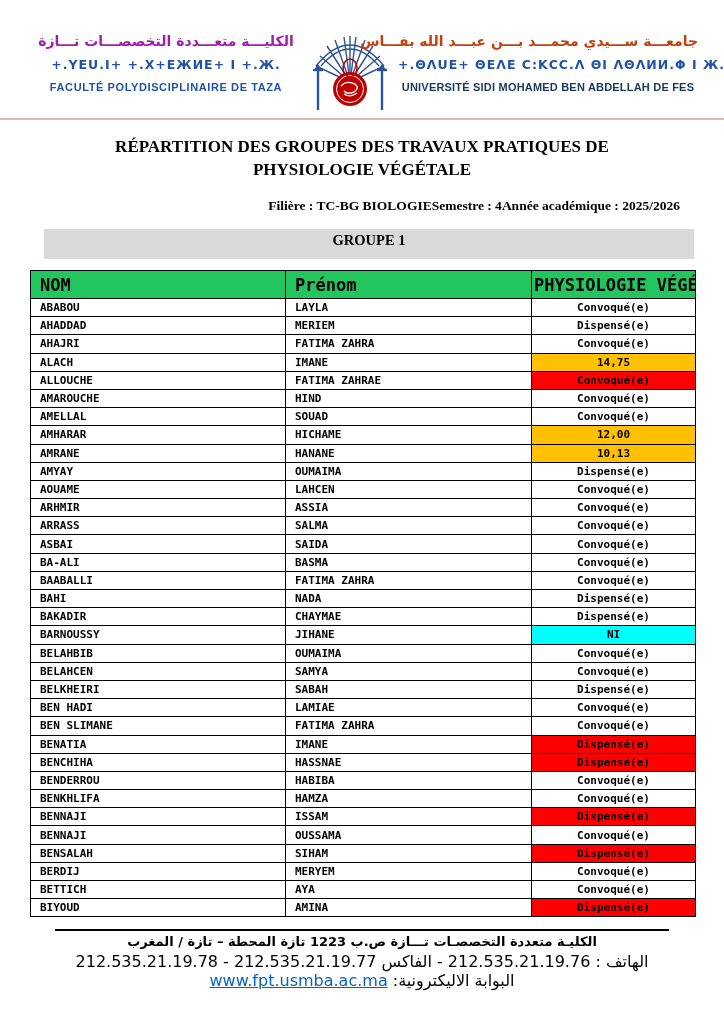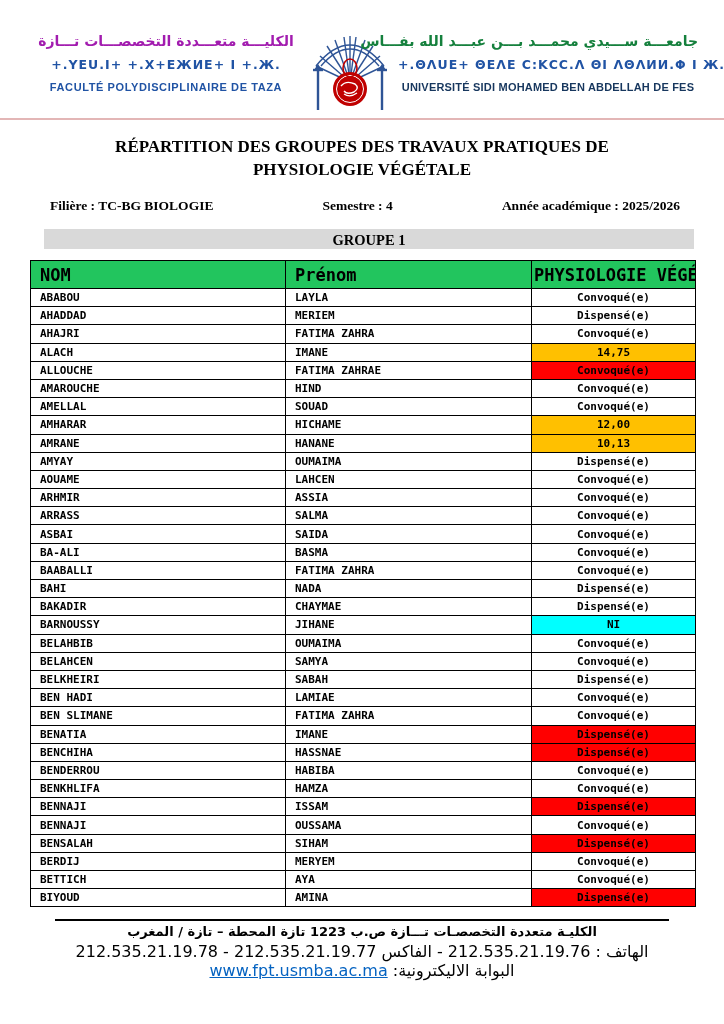--- a/index.html
+++ b/index.html
@@ -15,34 +15,34 @@
             padding:30px 26px 0 30px; }
   .hblock { text-align:center; line-height:23px; }
   .hblock-left  { width:272px; }
   .hblock-right { width:300px; }
   .h-arabic  { font-size:14px; font-weight:bold; color:#a21caf;
                font-family:"DejaVu Sans", sans-serif; direction:rtl; white-space:nowrap; }
   .h-tif     { font-size:12.5px; font-weight:bold; color:#2053a4; letter-spacing:1px;
                font-family:"DejaVu Sans", sans-serif; white-space:nowrap; }
   .h-latin   { font-size:11px; font-weight:bold; color:#2053a4; letter-spacing:0.6px;
                font-family:"Liberation Sans", sans-serif; white-space:nowrap; }
-  .hblock-right .h-arabic { color:#15803d; }
+  .hblock-right .h-arabic { color:#c2410c; }
   .hblock-right .h-latin  { color:#17375e; letter-spacing:0.2px; }
   .logo-wrap { width:92px; height:82px; flex:0 0 auto; margin-top:2px; }
 
   .red-rule { height:2px; background:#e3b6b6; margin:4px 0 0 0; }
 
   
   .doc-title { margin-top:15px; text-align:center; font-weight:bold;
                font-size:17px; line-height:23px; color:#000; }
-  .info-row { display:flex; justify-content:space-between;
+  .info-row { display:flex; justify-content:flex-end;
               padding:0 44px 0 50px; margin-top:17px;
               font-weight:bold; font-size:13.5px; }
   .group-banner { margin:15px 30px 0 44px; background:#d9d9d9;
-                  height:20px; line-height:22px; text-align:center;
+                  height:30px; line-height:22px; text-align:center;
                   font-weight:bold; font-size:14.5px; }
 
   
   table.students { margin:11px 29px 0 30px; width:665px;
                    border-collapse:collapse; table-layout:fixed;
                    font-family:"DejaVu Sans Mono", monospace; }
   table.students col.c1 { width:255px; }
   table.students col.c2 { width:246px; }
   table.students col.c3 { width:164px; }
   table.students th, table.students td { border:1px solid #000; overflow:hidden; white-space:nowrap; }

